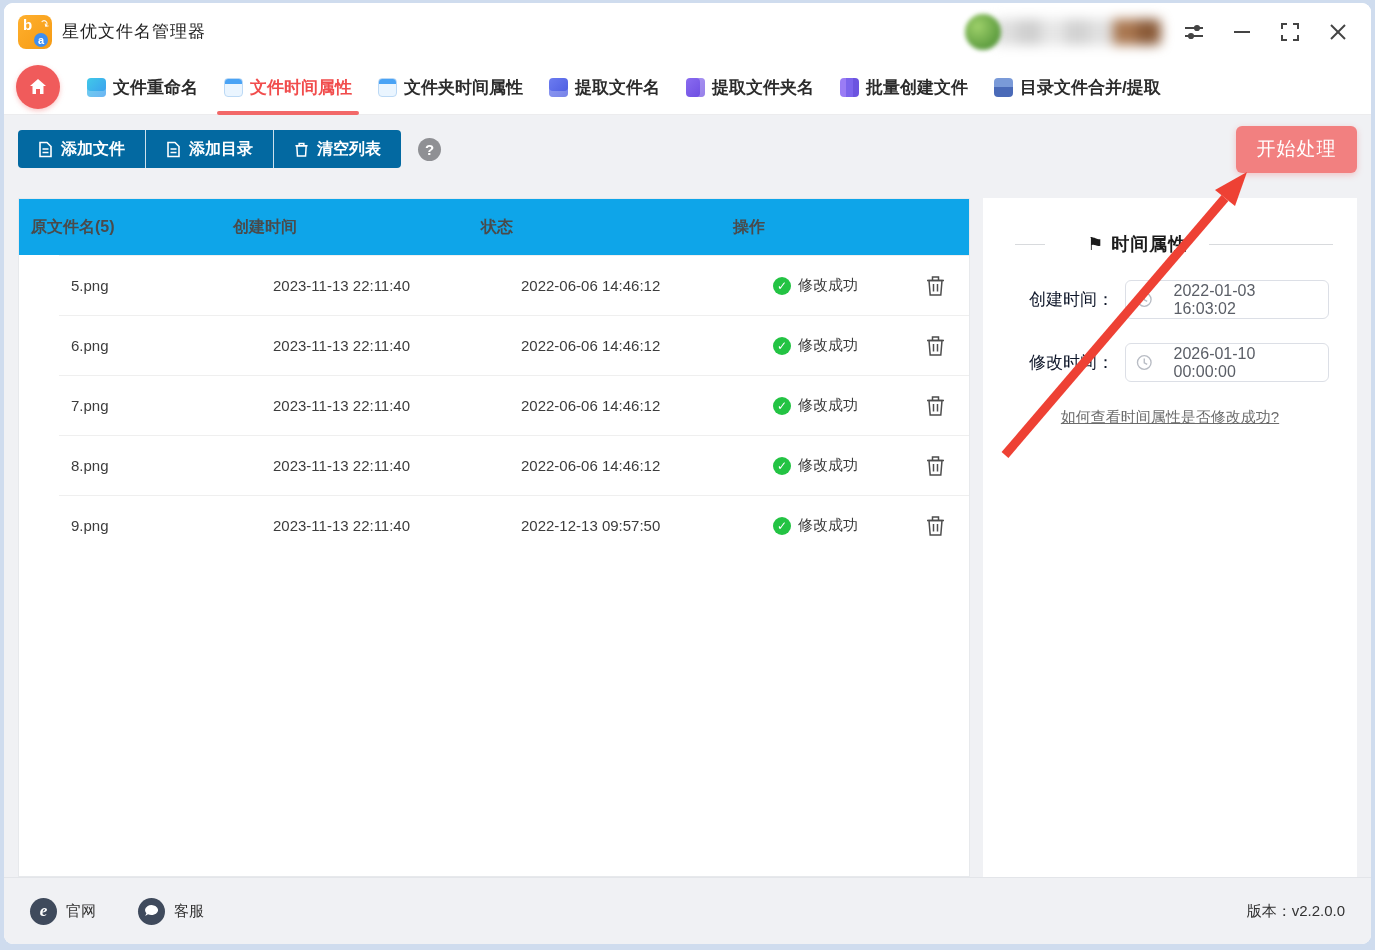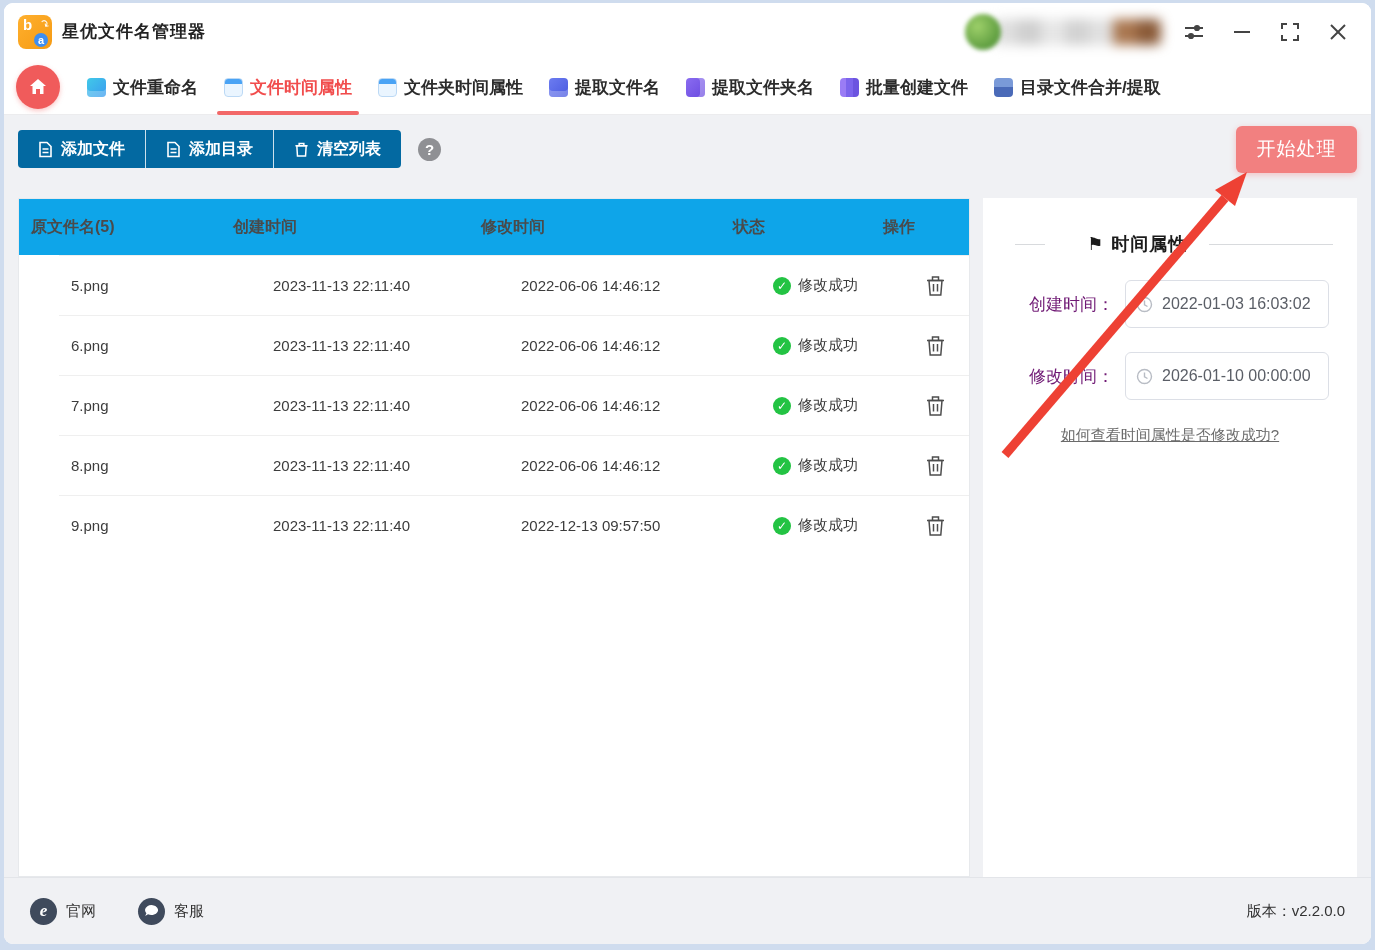--- a/index.html
+++ b/index.html
@@ -10,21 +10,21 @@
 
   
   .titlebar { height:57px; background:#fff; display:flex; align-items:center; padding:0 18px 0 14px; flex:0 0 auto; }
   .app-id { display:flex; align-items:center; gap:10px; }
   .app-logo { width:34px; height:34px; border-radius:8px; background:linear-gradient(135deg,#ffb02e,#f59a13);
               position:relative; flex:0 0 auto; }
   .app-logo .b { position:absolute; left:5px; top:1px; color:#fff; font-weight:bold; font-size:15px; }
   .app-logo .a { position:absolute; right:4px; bottom:2px; width:14px; height:14px; border-radius:50%;
                  background:#3e8ef0; color:#fff; font-weight:bold; font-size:11px; line-height:14px; text-align:center; }
   .app-logo .arrow { position:absolute; right:3px; top:3px; color:#fff; font-size:11px; transform:rotate(35deg); }
-  .app-title { font-size:17px; font-weight:bold; color:#222; letter-spacing:1px; }
+  .app-title { font-size:17px; font-weight:normal; color:#222; letter-spacing:1px; }
   .titlebar-right { margin-left:auto; display:flex; align-items:center; }
   .avatar { width:36px; height:36px; border-radius:50%;
             background:radial-gradient(circle at 35% 35%,#9ed06a,#5d9c3f 70%); filter:blur(2px); z-index:2; }
   .name-blur { width:168px; height:26px; margin-left:-8px; border-radius:5px; overflow:hidden;
                display:flex; filter:blur(6px); }
   .name-blur i { flex:1; }
   .tb-icon { width:30px; height:30px; margin-left:18px; display:flex; align-items:center; justify-content:center;
              color:#444; cursor:pointer; }
   .tb-icon svg { display:block; }
 
@@ -78,23 +78,23 @@
   
   .side-panel { width:374px; background:#fff; flex:0 0 auto; padding:24px 20px 0 20px; }
   .panel-title-row { display:flex; align-items:center; margin-top:10px; }
   .dash { height:1px; background:#d8dadd; }
   .dash.short { width:30px; margin-left:12px; }
   .dash.long { flex:1; margin-left:22px; margin-right:4px; }
   .flag-icon { font-size:18px; color:#1b1b1b; margin-left:42px; }
   .panel-title { font-size:18px; font-weight:bold; color:#1b1b1b; margin-left:8px; letter-spacing:1px;text-align:center; }
   .field-row { display:flex; align-items:center; margin-top:24px; }
   .field-row:first-of-type { margin-top:30px; }
-  .field-label { font-size:17px; color:#701a75; width:96px; margin-left:26px; flex:0 0 auto; }
-  .dt-input { flex:1; height:48px; border:1px solid #dcdfe6; border-radius:6px; background:#fff;
-              display:flex; align-items:center; padding:0 10px; gap:9px; cursor:pointer; margin-right:8px; }
+  .field-label { font-size:17px; color:#0f172a; width:96px; margin-left:26px; flex:0 0 auto; }
+  .dt-input { flex:1; height:39px; border:1px solid #dcdfe6; border-radius:6px; background:#fff;
+              display:flex; align-items:center; padding:0 10px; gap:21px; cursor:pointer; margin-right:8px; }
   .dt-value { font-size:16px; color:#5a5e66; }
   .panel-link { display:block; text-align:center; margin-top:26px; font-size:15px; color:#6b6b6b;
                 text-decoration:underline; }
 
   
   .footer { height:67px; background:#f0f1f4; border-top:1px solid #e3e5e9; display:flex; align-items:center;
             padding:0 26px; flex:0 0 auto; }
   .foot-item { display:flex; align-items:center; gap:9px; margin-right:42px; cursor:pointer; }
   .foot-circle { width:27px; height:27px; border-radius:50%; background:#3f4a5c; color:#fff; display:flex;
                  align-items:center; justify-content:center; }
@@ -229,21 +229,20 @@
         <div class="help-circle">?</div>
         <button class="start-btn">开始处理</button>
       </div>
 
       <div class="main-row">
 
         <div class="table-panel">
           <div class="thead">
             <span>原文件名(5)</span>
             <span>创建时间</span>
-            <span>修改时间</span>
             <span>状态</span>
             <span>操作</span>
           </div>
 
           <div class="trow">
             <span>5.png</span>
             <span>2023-11-13 22:11:40</span>
             <span>2022-06-06 14:46:12</span>
             <span class="status-cell">
               <span class="ok-dot"></span>

